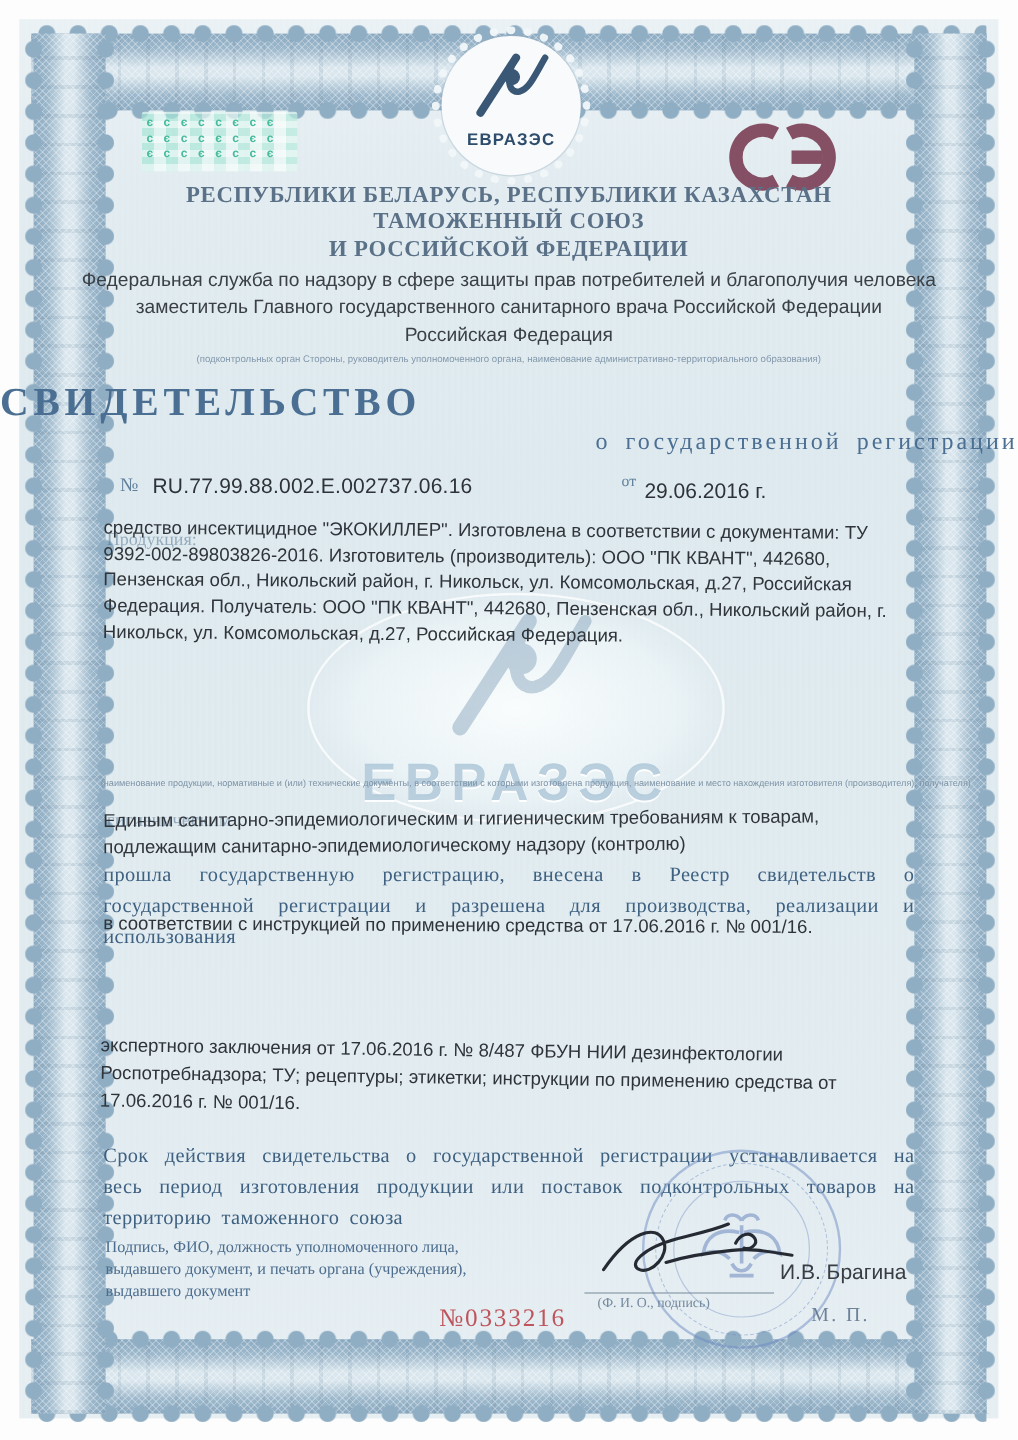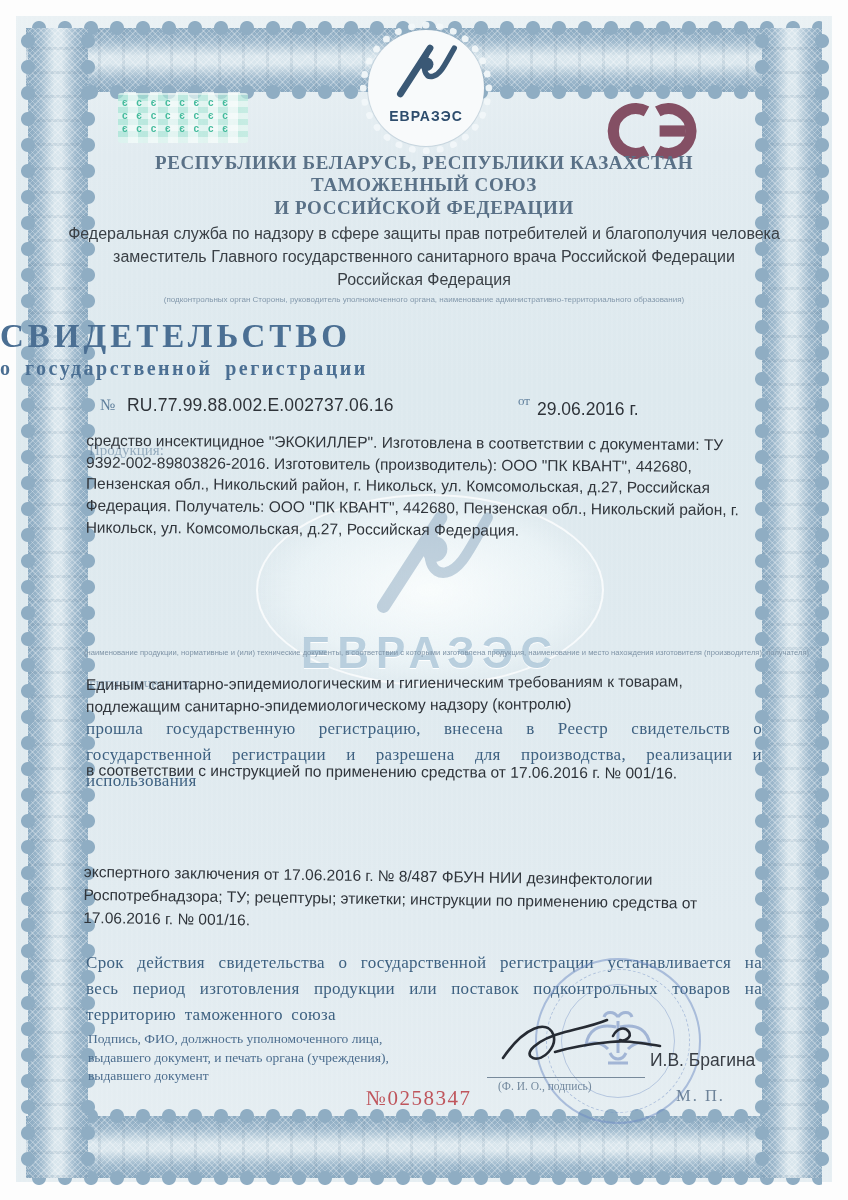--- a/index.html
+++ b/index.html
@@ -57,23 +57,23 @@
   .union{font-family:"Liberation Serif",serif;font-weight:bold;font-size:19px;
          color:#5a7187;letter-spacing:.6px;line-height:1.18;}
   .agency{font-size:16px;color:#3a4046;line-height:1.42;margin-top:4px;}
   .tiny{position:absolute;left:0;right:0;text-align:center;font-size:8px;color:#8398ab;
         white-space:nowrap;z-index:3;}
   .footnote1{top:295px;}
   
   .title{position:absolute;left:0;right:0;top:318px;text-align:left;z-index:3;
          font-family:"Liberation Serif",serif;font-weight:bold;font-size:33px;
          color:#4b6f93;letter-spacing:4px;}
-  .subtitle{position:absolute;left:0;right:0;top:357px;text-align:left;z-index:3;
+  .subtitle{position:absolute;left:0;right:0;top:357px;text-align:right;z-index:3;
          font-family:"Liberation Serif",serif;font-size:20px;color:#4b6f93;
-         letter-spacing:2.5px;word-spacing:5px;font-weight:bold;}
+         letter-spacing:2.5px;word-spacing:5px;}
   
   .numlabel{position:absolute;left:100px;top:396px;z-index:3;font-family:"Liberation Serif",serif;
          font-size:16px;color:#5f7f9c;}
   .numvalue{position:absolute;left:127px;top:395px;z-index:3;font-size:17.5px;color:#2e3339;letter-spacing:.2px;}
   .datelabel{position:absolute;left:518px;top:393px;z-index:3;font-family:"Liberation Serif",serif;
          font-size:13px;color:#5f7f9c;}
   .datevalue{position:absolute;left:537px;top:399px;z-index:3;font-size:17.5px;color:#2e3339;}
   
   .ghost{position:absolute;z-index:2;font-family:"Liberation Serif",serif;color:rgba(86,118,148,.55);margin-top:16px;}
   .product-label{left:89px;top:426px;font-size:15px;}
@@ -214,14 +214,14 @@
       <path d="M8 52 C30 20 52 14 58 28 C63 40 48 56 38 52 C28 48 40 34 70 26 C90 21 100 19 112 14"></path>
       <path d="M60 46 C80 40 95 38 115 36 C132 34 145 37 165 40"></path>
       <path d="M118 30 C122 22 130 20 134 26 C137 31 130 36 125 34"></path>
     </svg>
   </div>
 
   <div class="signer">И.В. Брагина</div>
   <div class="fio-line"></div>
   <div class="fio-caption">(Ф. И. О., подпись)</div>
   <div class="mp">М. П.</div>
-  <div class="serial">№0258347</div>
+  <div class="serial">№0333216</div>
 </div>
 
 </body></html>

